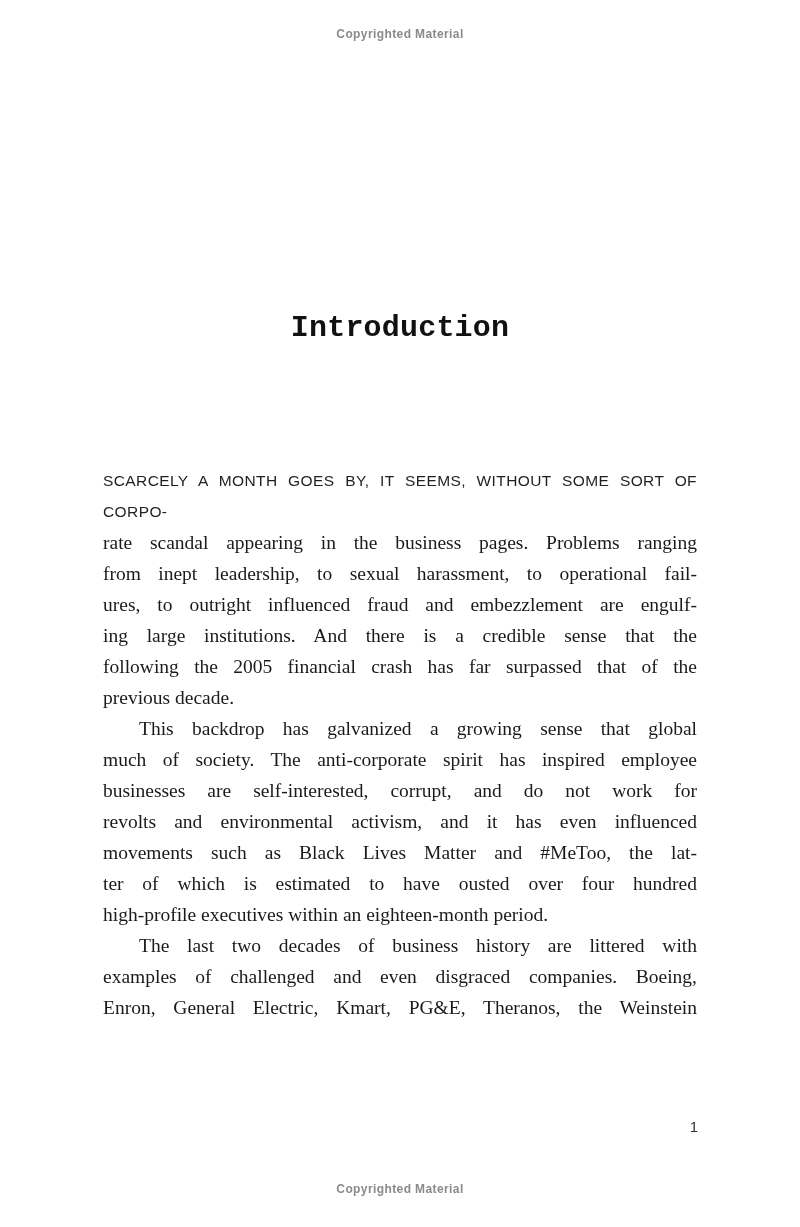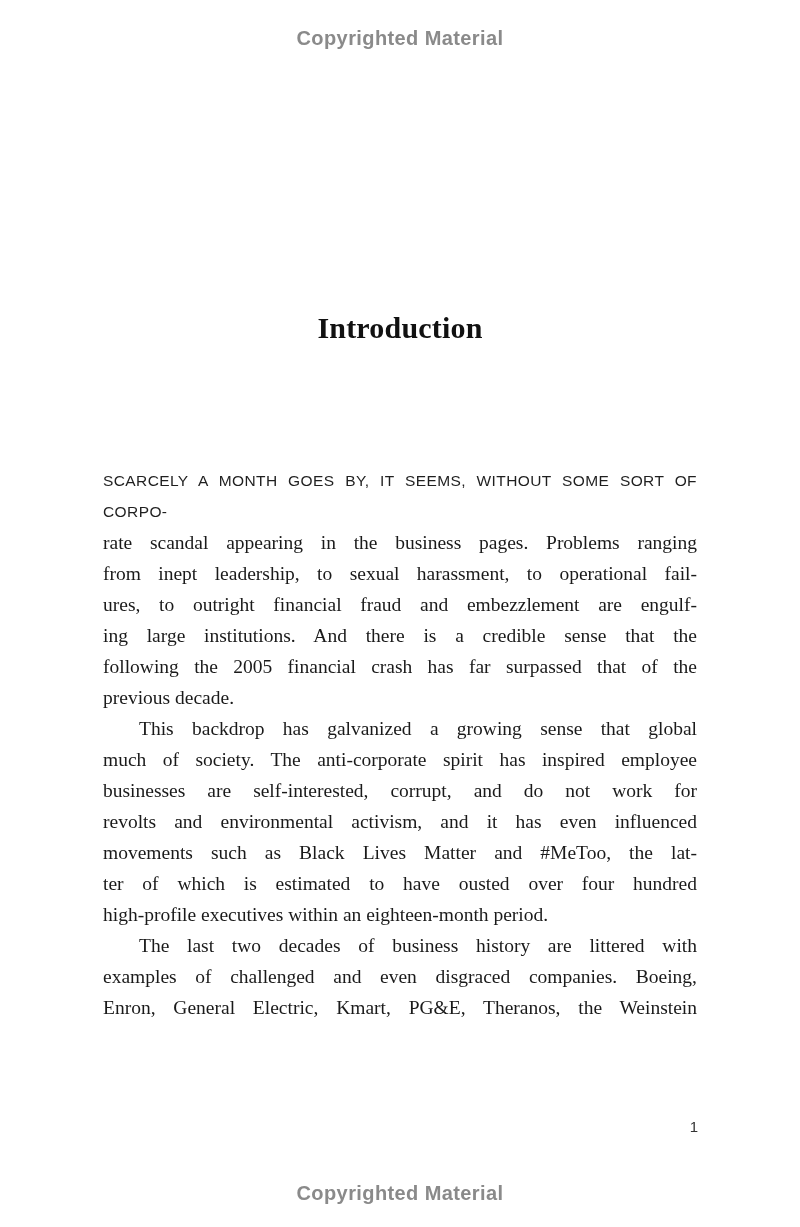--- a/index.html
+++ b/index.html
@@ -15,33 +15,33 @@
     overflow: hidden;
     font-family: "Liberation Serif", serif;
   }
   .notice {
     position: absolute;
     left: 0;
     width: 100%;
     text-align: center;
     font-family: "Liberation Sans", sans-serif;
     font-weight: bold;
-    font-size: 20px;
+    font-size: 12px;
     letter-spacing: 0.4px;
     color: #8a8a8a;
   }
   .notice.top { top: 27px; }
   .notice.bottom { top: 1182px; }
   .chapter-title {
     position: absolute;
     top: 291px;
     left: 0;
     width: 100%;
     text-align: center;
-    font-family: Liberation Serif, serif;
+    font-family: Liberation Mono, monospace;
     font-weight: bold;
     font-size: 30px;
     letter-spacing: 0.2px;
     color: #111111;
   }
   .body-text {
     position: absolute;
     top: 465px;
     left: 103px;
     width: 594px;
@@ -83,21 +83,21 @@
 <div class="page">
   <div class="notice top">Copyrighted Material</div>
 
   <h1 class="chapter-title">Introduction</h1>
 
   <div class="body-text">
       <div class="para">
         <div class="line caps">SCARCELY A MONTH GOES BY, IT SEEMS, WITHOUT SOME SORT OF CORPO-</div>
         <div class="line">rate scandal appearing in the business pages. Problems ranging</div>
         <div class="line">from inept leadership, to sexual harassment, to operational fail-</div>
-        <div class="line">ures, to outright financial fraud and embezzlement are engulf-</div>
+        <div class="line">ures, to outright influenced fraud and embezzlement are engulf-</div>
         <div class="line">ing large institutions. And there is a credible sense that the</div>
         <div class="line">following the 2005 financial crash has far surpassed that of the</div>
         <div class="line nojust">previous decade.</div>
       </div>
       <div class="para">
         <div class="line indent">This backdrop has galvanized a growing sense that global</div>
         <div class="line">much of society. The anti-corporate spirit has inspired employee</div>
         <div class="line">businesses are self-interested, corrupt, and do not work for</div>
         <div class="line">revolts and environmental activism, and it has even influenced</div>
         <div class="line">movements such as Black Lives Matter and #MeToo, the lat-</div>

